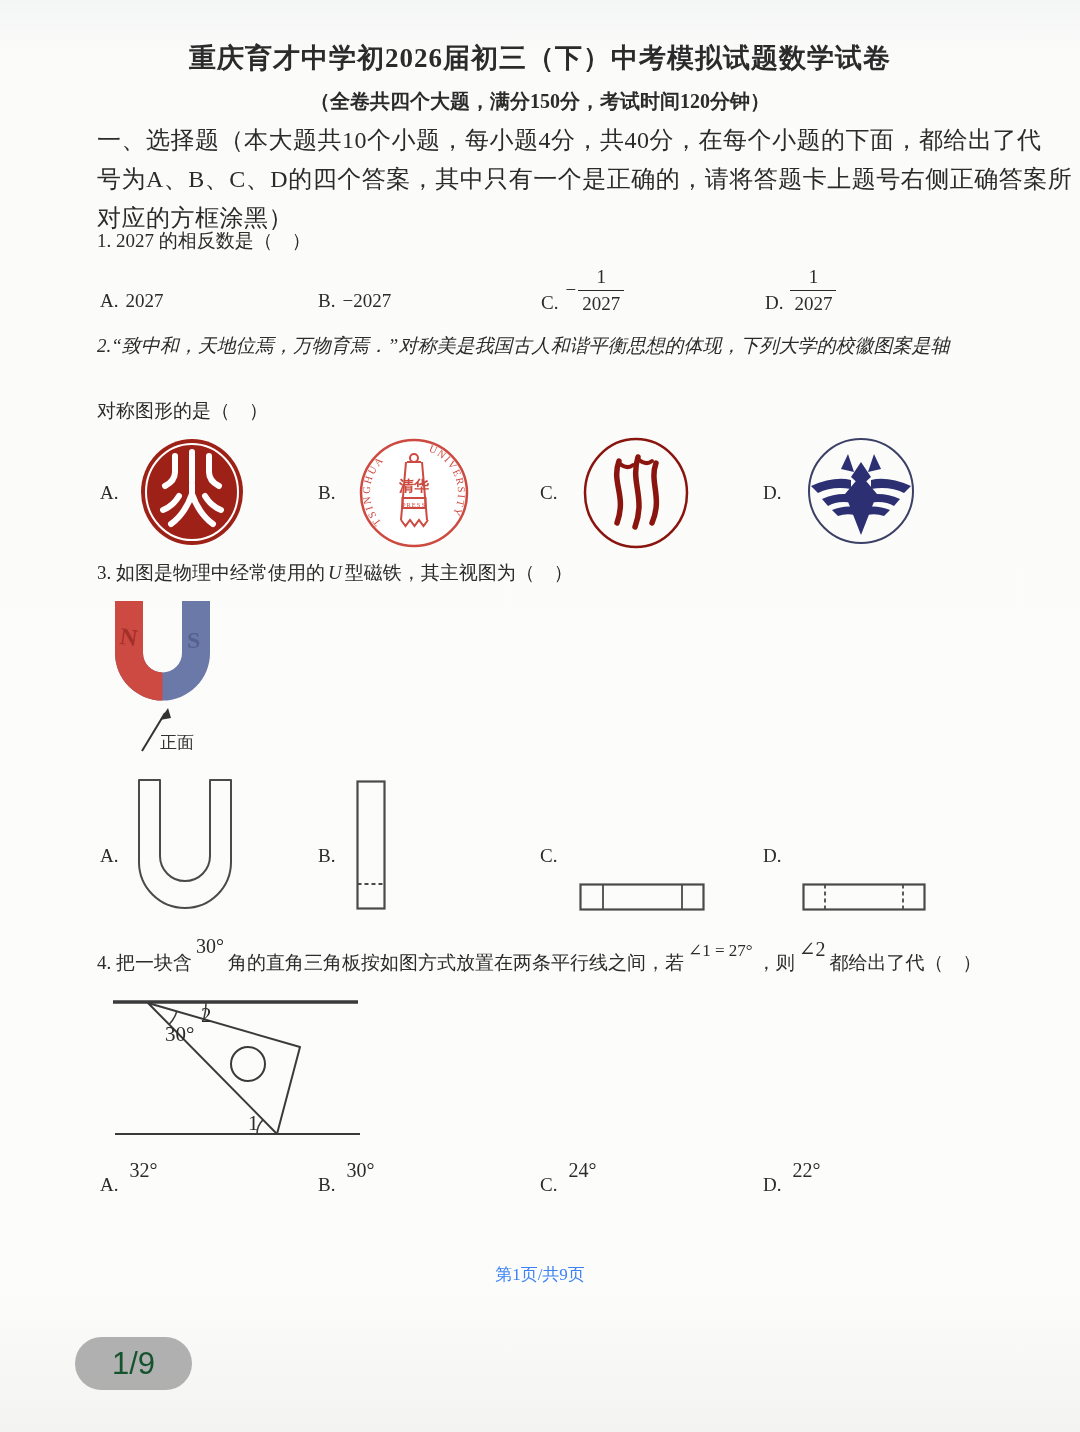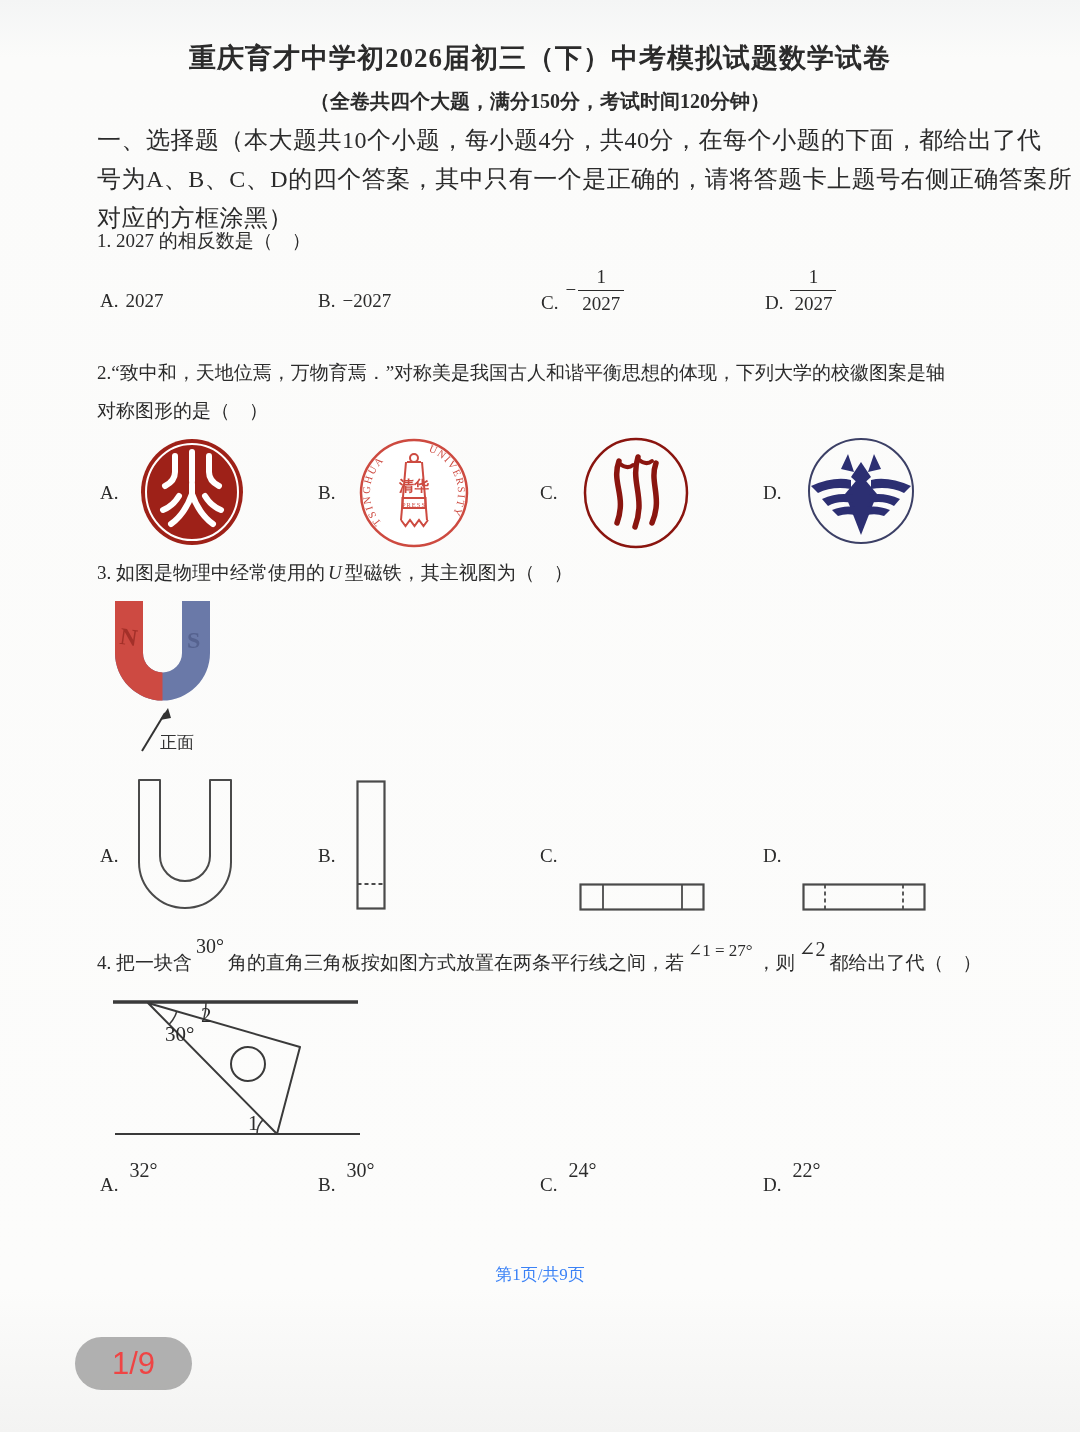--- a/index.html
+++ b/index.html
@@ -25,21 +25,21 @@
   .frac .den { border-top:1.7px solid #2b2b2b; padding:2px 4px 0; }
   .sup-deg { position:relative; top:-16px; font-size:20px; margin:0 4px; }
   .sup-angle { position:relative; top:-13px; font-size:17px; margin:0 4px; }
   .opt-raised { position:relative; top:-14px; font-size:20px; margin-left:4px; }
   .u-italic { font-style:italic; margin:0 3px; }
   .footer { width:100%; text-align:center; font-size:17px; color:#3b82f6; }
   .badge {
     left:75px; top:1337px; width:117px; height:53px;
     background:rgba(160,160,160,.82); border-radius:27px;
     display:flex; align-items:center; justify-content:center;
-    color:#ef4444; font-size:31px; font-family:"Liberation Sans","DejaVu Sans",sans-serif;
+    color:#14532d; font-size:31px; font-family:"Liberation Sans","DejaVu Sans",sans-serif;
   }
   svg text { font-family:"Liberation Serif","DejaVu Serif",serif; }
 </style>
 </head>
 <body>
 
 <div class="abs title" style="top:40px;">重庆育才中学初2026届初三（下）中考模拟试题数学试卷</div>
 <div class="abs subtitle" style="top:88px;">（全卷共四个大题，满分150分，考试时间120分钟）</div>
 
 <div class="abs sect-line" style="top:124px;">一、选择题（本大题共10个小题，每小题4分，共40分，在每个小题的下面，都给出了代</div>
@@ -68,21 +68,21 @@
   </div>
   <div class="opt" style="left:765px; bottom:0;">
     <span>D.</span>
     <span class="frac">
       <span class="num">1</span>
       <span class="den">2027</span>
     </span>
   </div>
 </div>
 
-<div class="abs stem" style="top:360px;">2.“致中和，天地位焉，万物育焉．”对称美是我国古人和谐平衡思想的体现，下列大学的校徽图案是轴</div>
+<div class="abs stem" style="top:333px;font-style:italic;">2.“致中和，天地位焉，万物育焉．”对称美是我国古人和谐平衡思想的体现，下列大学的校徽图案是轴</div>
 <div class="abs stem" style="top:398px;">对称图形的是（　）</div>
 
 <div class="abs stem" style="left:100px; top:482px;">A.</div>
 <div class="abs stem" style="left:318px; top:482px;">B.</div>
 <div class="abs stem" style="left:540px; top:482px;">C.</div>
 <div class="abs stem" style="left:763px; top:482px;">D.</div>
 
 <svg class="abs" style="left:138px; top:437px;" width="108" height="110" viewBox="0 0 108 110">
   <ellipse cx="54" cy="55" rx="51" ry="53" fill="#9e2118"></ellipse>
   <ellipse cx="54" cy="55" rx="46" ry="48" fill="none" stroke="#fff" stroke-width="2"></ellipse>

